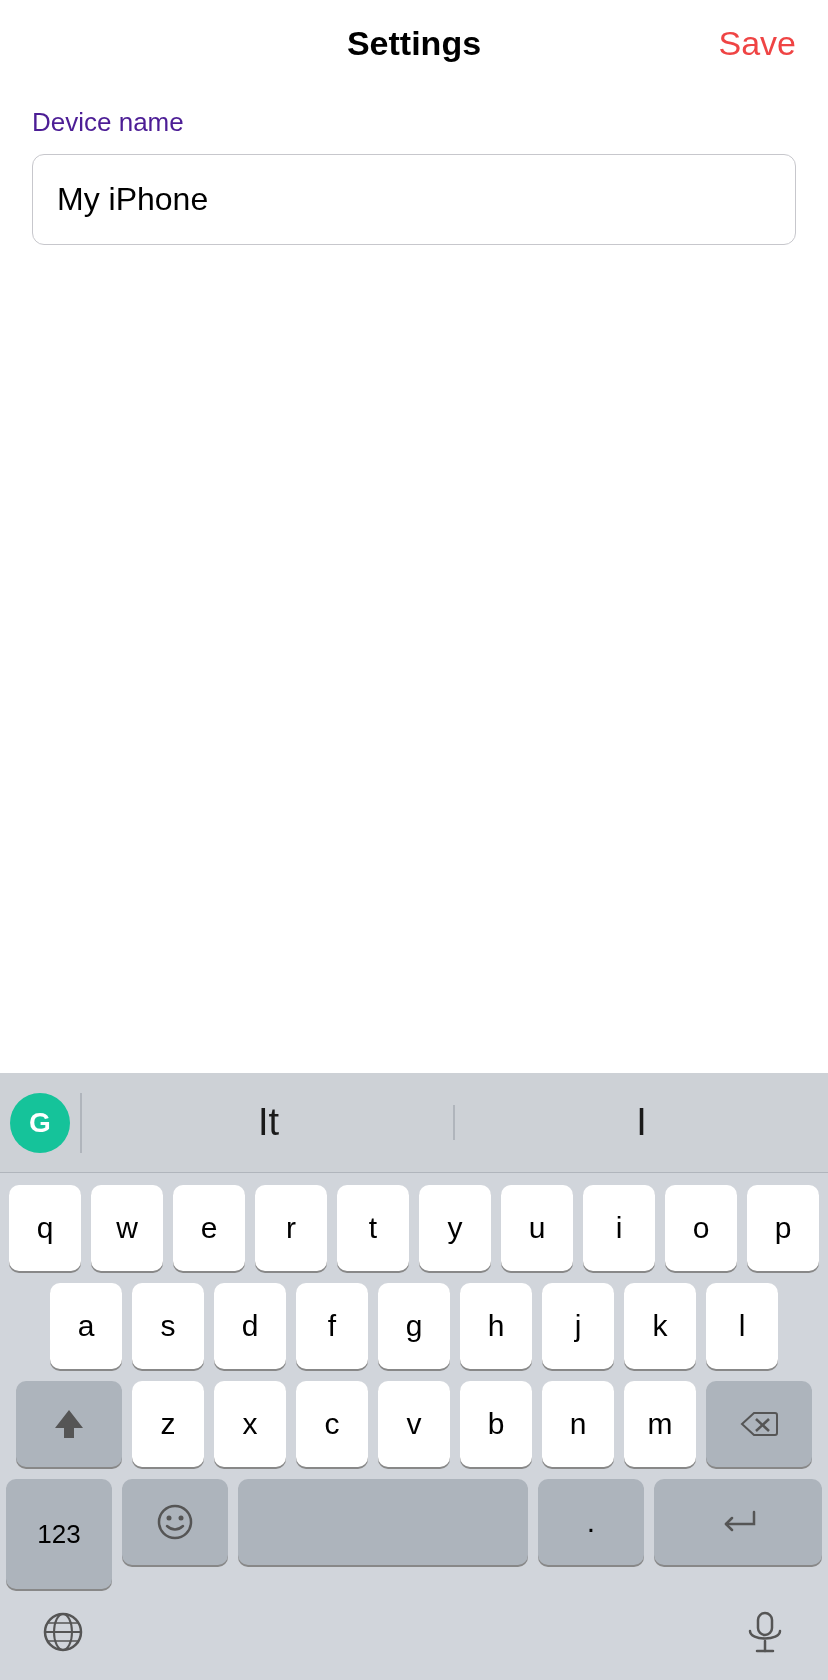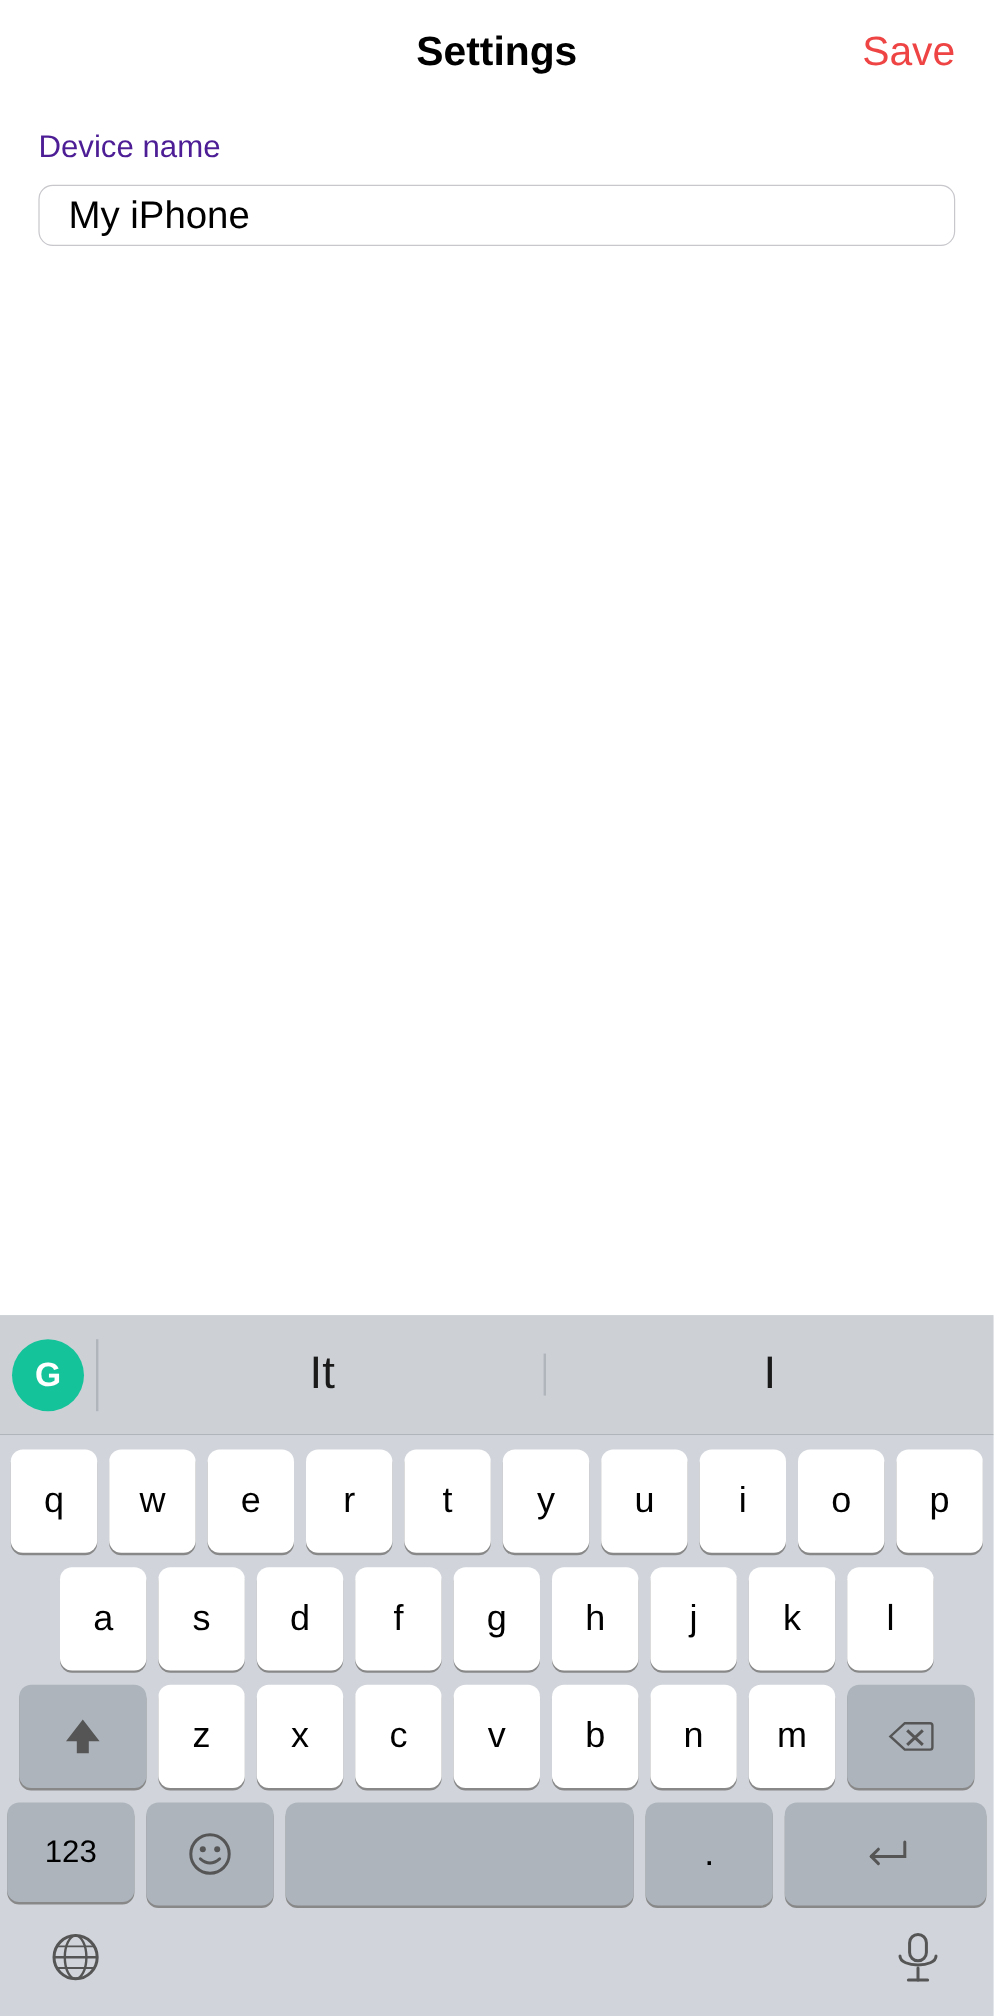--- a/index.html
+++ b/index.html
@@ -46,21 +46,21 @@
     .device-name-label {
       font-size: 26px;
       font-weight: 400;
       color: #4c1d95;
       margin-bottom: 16px;
     }
     .device-name-input {
       width: 100%;
       border: 1px solid #C7C7CC;
       border-radius: 12px;
-      padding: 6px 24px;
+      padding: 26px 24px;
       font-size: 32px;
       font-family: inherit;
       color: #000;
       outline: none;
       background: #fff;
     }
 
     
     .keyboard-area {
       position: absolute;
@@ -163,21 +163,21 @@
       width: 72px;
       height: 86px;
     }
     
     .key-wide {
       width: 106px;
       height: 86px;
     }
     .key-123 {
       width: 106px;
-      height: 83px;
+      height: 110px;
       font-size: 26px;
     }
     .key-emoji {
       width: 106px;
       height: 86px;
     }
     .key-return {
       width: 168px;
       height: 86px;
       font-size: 28px;

